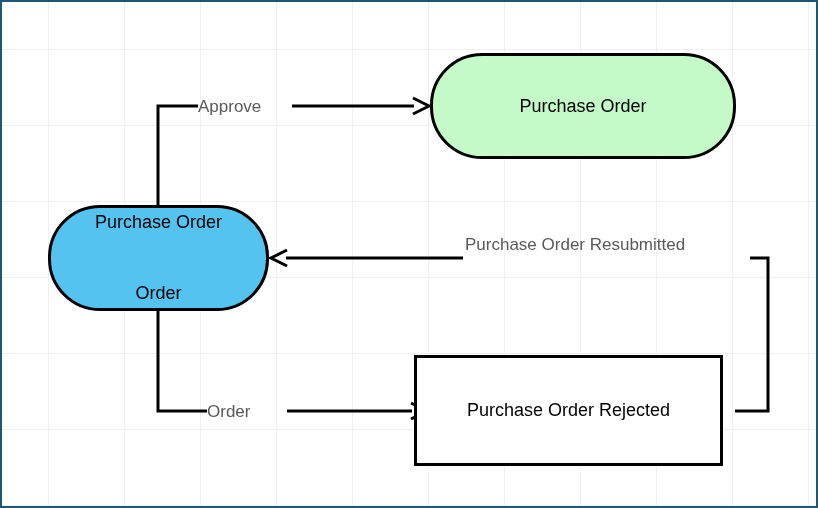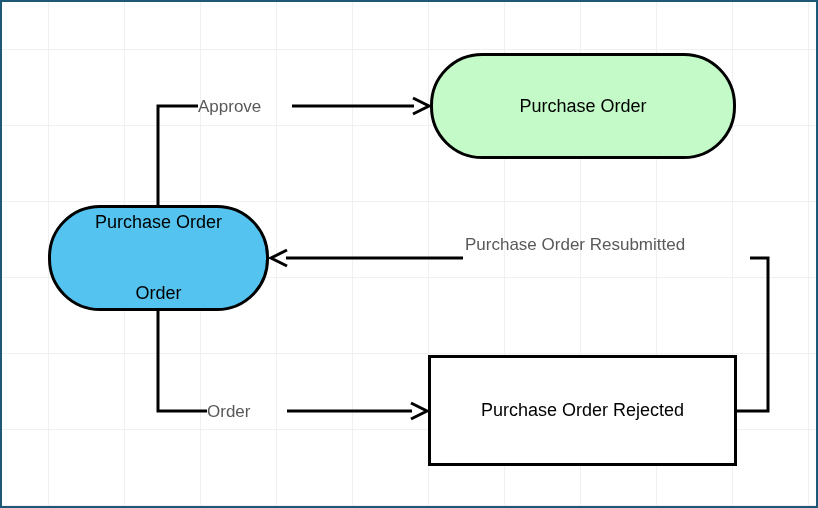--- a/index.html
+++ b/index.html
@@ -37,21 +37,21 @@
     justify-content: center;
     text-align: center;
     font-size: 18px;
     line-height: 25px;
     color: #000000;
     gap: 46px;
   }
   .node.stadium { border-radius: 52px; }
   .node-raised   { left: 46px;  top: 203px; width: 221px; height: 106px; }
   .node-approved { left: 428px; top: 51px;  width: 306px; height: 106px; }
-  .node-rejected { left: 426px; top: 353px; width: 309px; height: 111px; }
+  .node-rejected { left: 412px; top: 353px; width: 309px; height: 111px; }
   .edge-label {
     position: absolute;
     font-size: 17px;
     line-height: 22px;
     text-align: left;
     white-space: nowrap;
   }
   .label-approve    { left: 196px; top: 94px;  width: 96px; }
   .label-reject     { left: 205px; top: 399px; width: 82px; }
   .label-resubmit   { left: 463px; top: 232px; width: 292px; }

